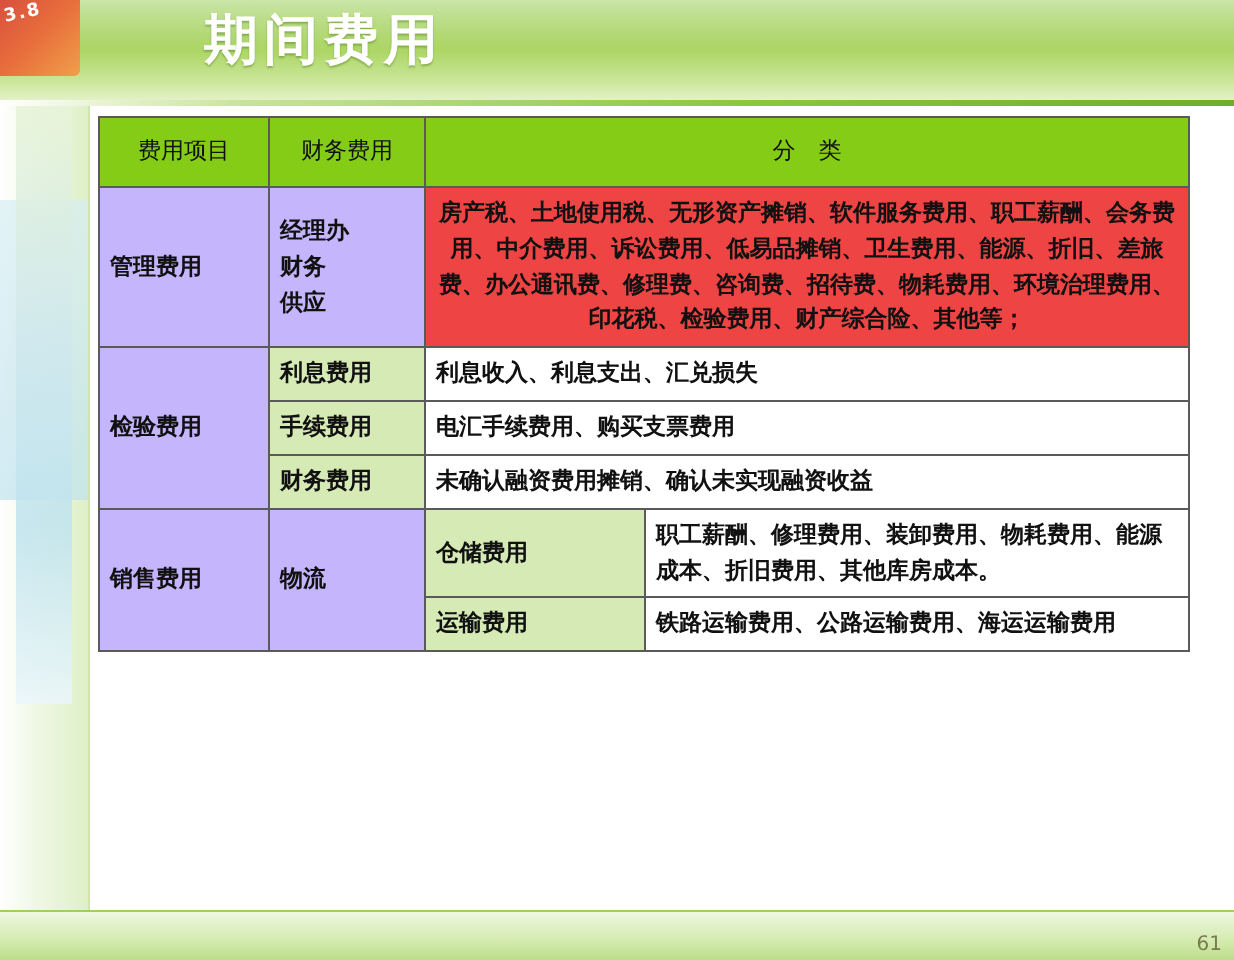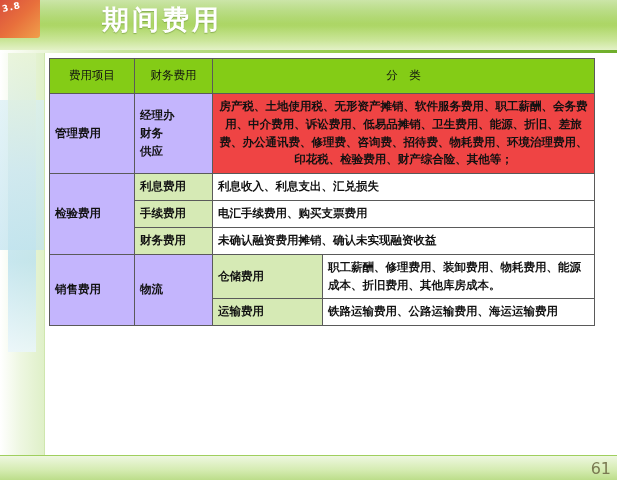--- a/index.html
+++ b/index.html
@@ -116,21 +116,21 @@
   .footer-line {
     position: absolute;
     left: 0; bottom: 23px;
     width: 617px; height: 2px;
     background: #9fcf5e;
   }
   .page-num {
     position: absolute;
     right: 6px;
     bottom: 2px;
-    font-size: 16px;
+    font-size: 10px;
     color: #7a7a52;
     font-family: "DejaVu Sans", "Liberation Sans", sans-serif;
   }
 
   
   .table-wrap {
     position: absolute;
     left: 49px;
     top: 58px;
     width: 545px;

